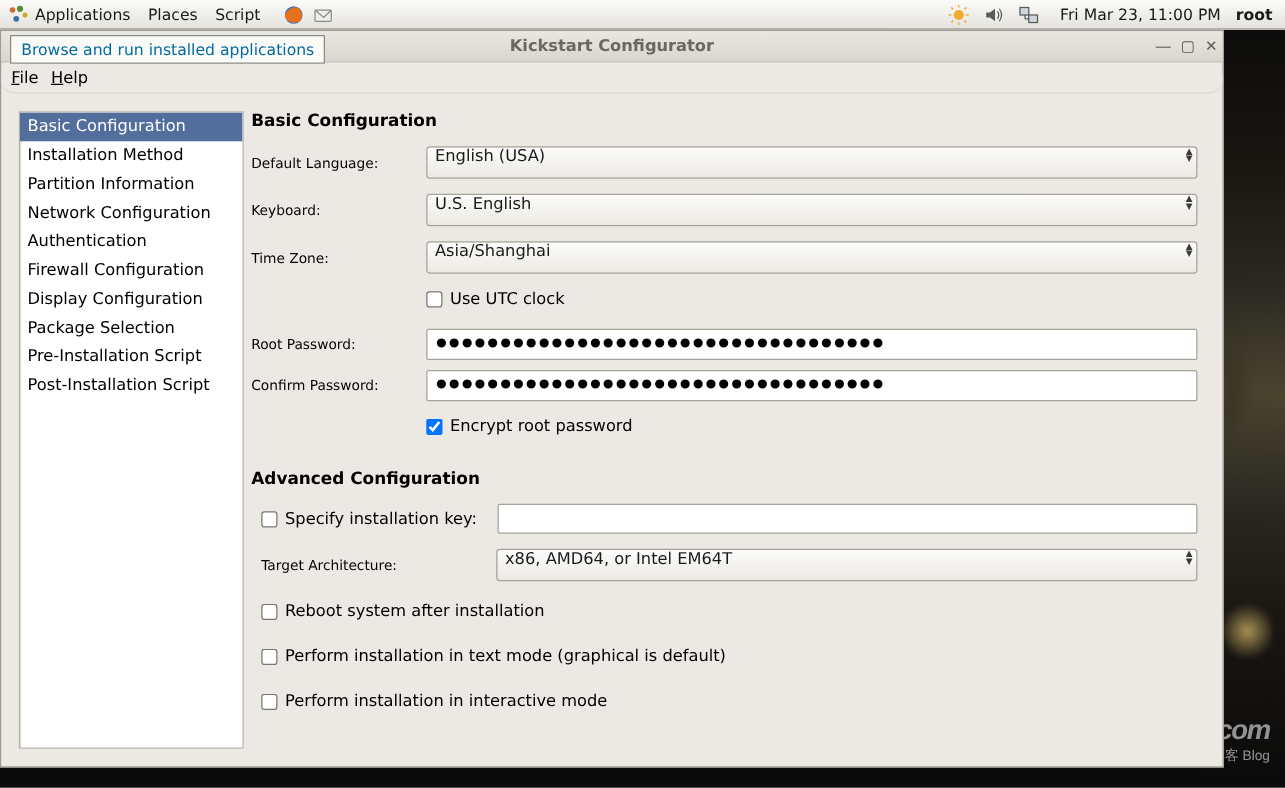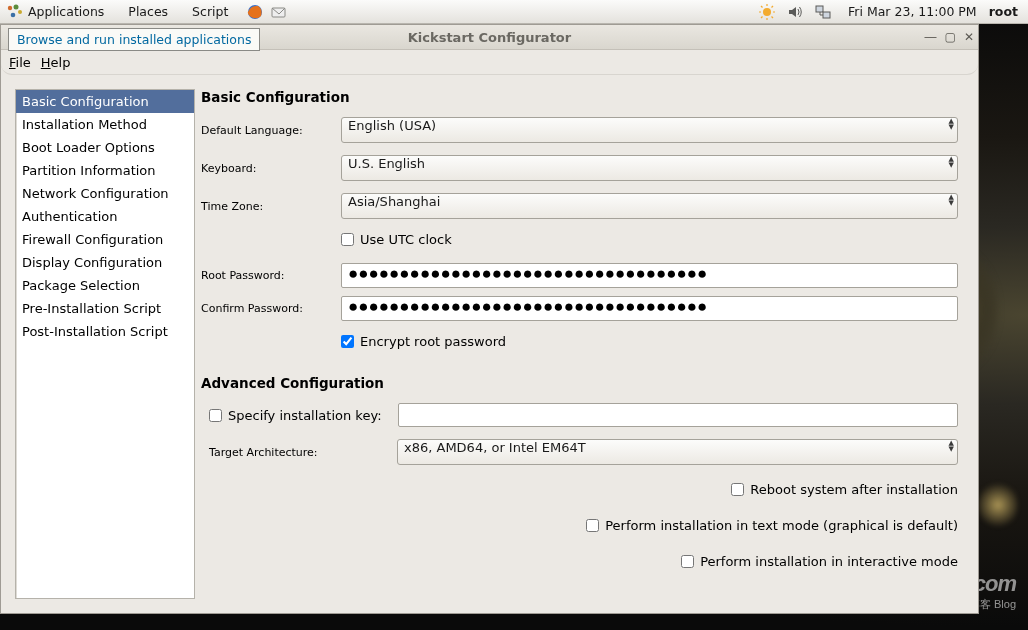--- a/index.html
+++ b/index.html
@@ -40,21 +40,21 @@
   z-index: 2;
   height: 24px;
   background: linear-gradient(#fbfbfa, #e4e2dd);
   border-bottom: 1px solid #b8b5ae;
   display: flex;
   align-items: center;
   padding: 0 6px;
   font-size: 12.5px;
   color: #1a1a1a;
 }
-.panel .menus { display: flex; gap: 24px; margin-left: 4px; }
+.panel .menus { display: flex; gap: 14px; margin-left: 4px; }
 .panel .menus span { cursor: pointer; }
 .panel .spacer { flex: 1; }
 .panel .tray { display: flex; align-items: center; gap: 10px; }
 .panel .clock { margin-left: 16px; margin-right: 12px; }
 .panel .user { font-weight: bold; margin-right: 4px; }
 .foot-icon { width: 18px; height: 18px; display: inline-block; }
 .tray-icon { width: 18px; height: 18px; }
 
 .tooltip {
   position: absolute;
@@ -141,21 +141,21 @@
 .section-title.adv { margin-top: 22px; }
 .row {
   display: flex;
   align-items: center;
   margin-bottom: 12px;
   min-height: 24px;
 }
 .row.tight { margin-bottom: 8px; }
 .row label.leader { width: 140px; font-size: 11px; }
 .row.indent { padding-left: 140px; }
-.row.indent-cb { padding-left: 8px; justify-content: flex-end; }
+.row.indent-cb { padding-left: 8px; }
 .combo {
   flex: 1;
   height: 26px;
   background: linear-gradient(#fcfcfb, #ece9e3);
   border: 1px solid #a5a29a;
   border-radius: 3px;
   display: flex;
   align-items: flex-start;
   padding: 0 6px;
   font-size: 13px;
@@ -305,21 +305,20 @@
     </div>
   </div>
   <div class="menubar">
     <span class="mi"><u>F</u><span>ile</span></span>
     <span class="mi"><u>H</u><span>elp</span></span>
   </div>
   <div class="content">
     <div class="sidebar">
       <div class="item selected">Basic Configuration</div>
       <div class="item">Installation Method</div>
-      <div class="item">Boot Loader Options</div>
       <div class="item">Partition Information</div>
       <div class="item">Network Configuration</div>
       <div class="item">Authentication</div>
       <div class="item">Firewall Configuration</div>
       <div class="item">Display Configuration</div>
       <div class="item">Package Selection</div>
       <div class="item">Pre-Installation Script</div>
       <div class="item">Post-Installation Script</div>
     </div>
 

